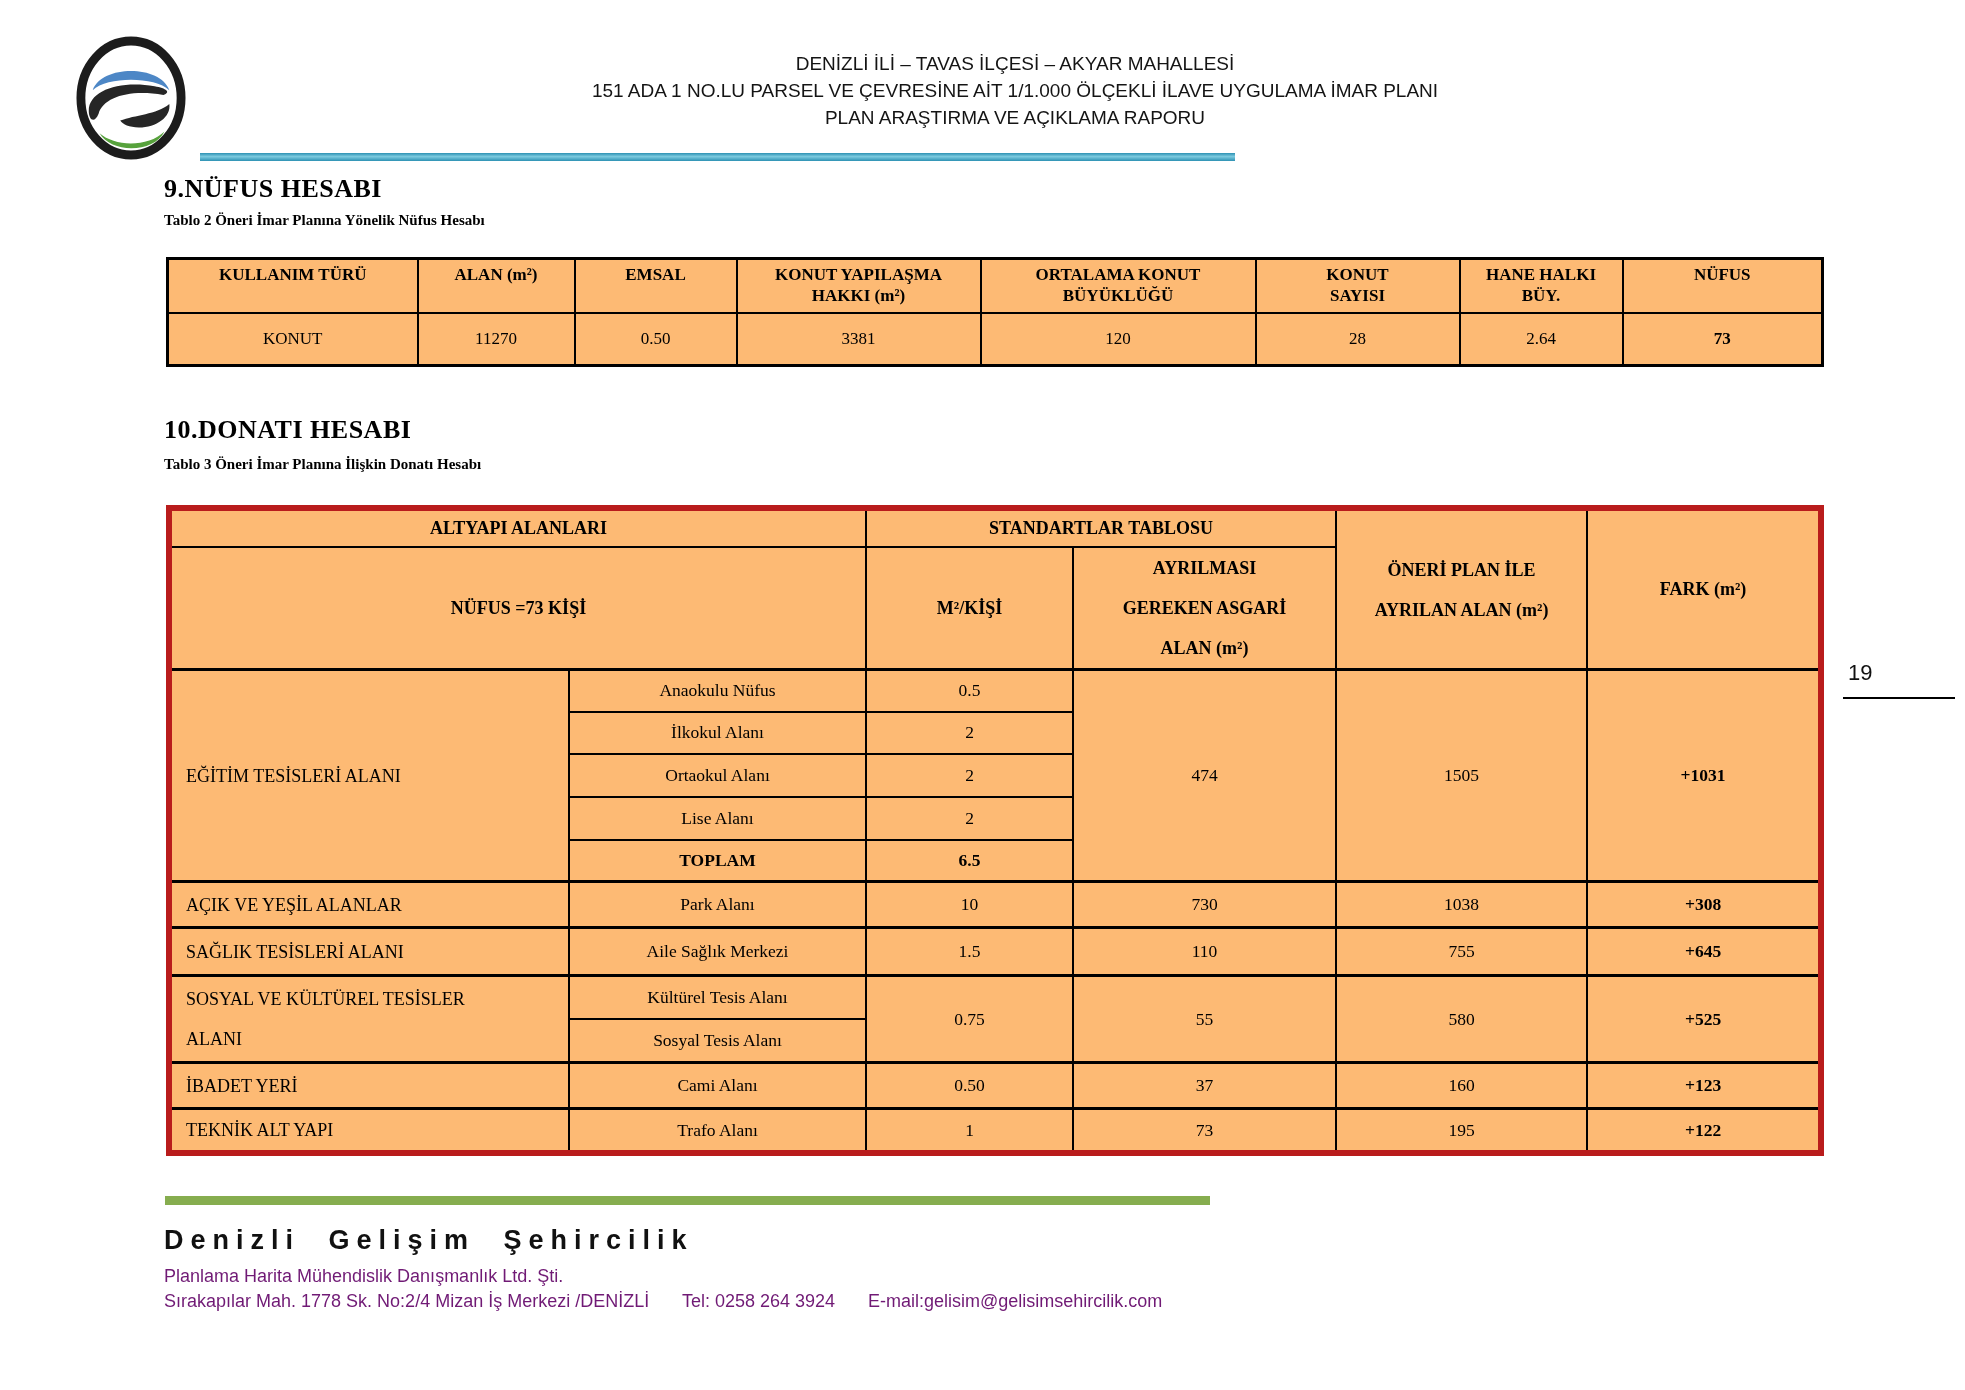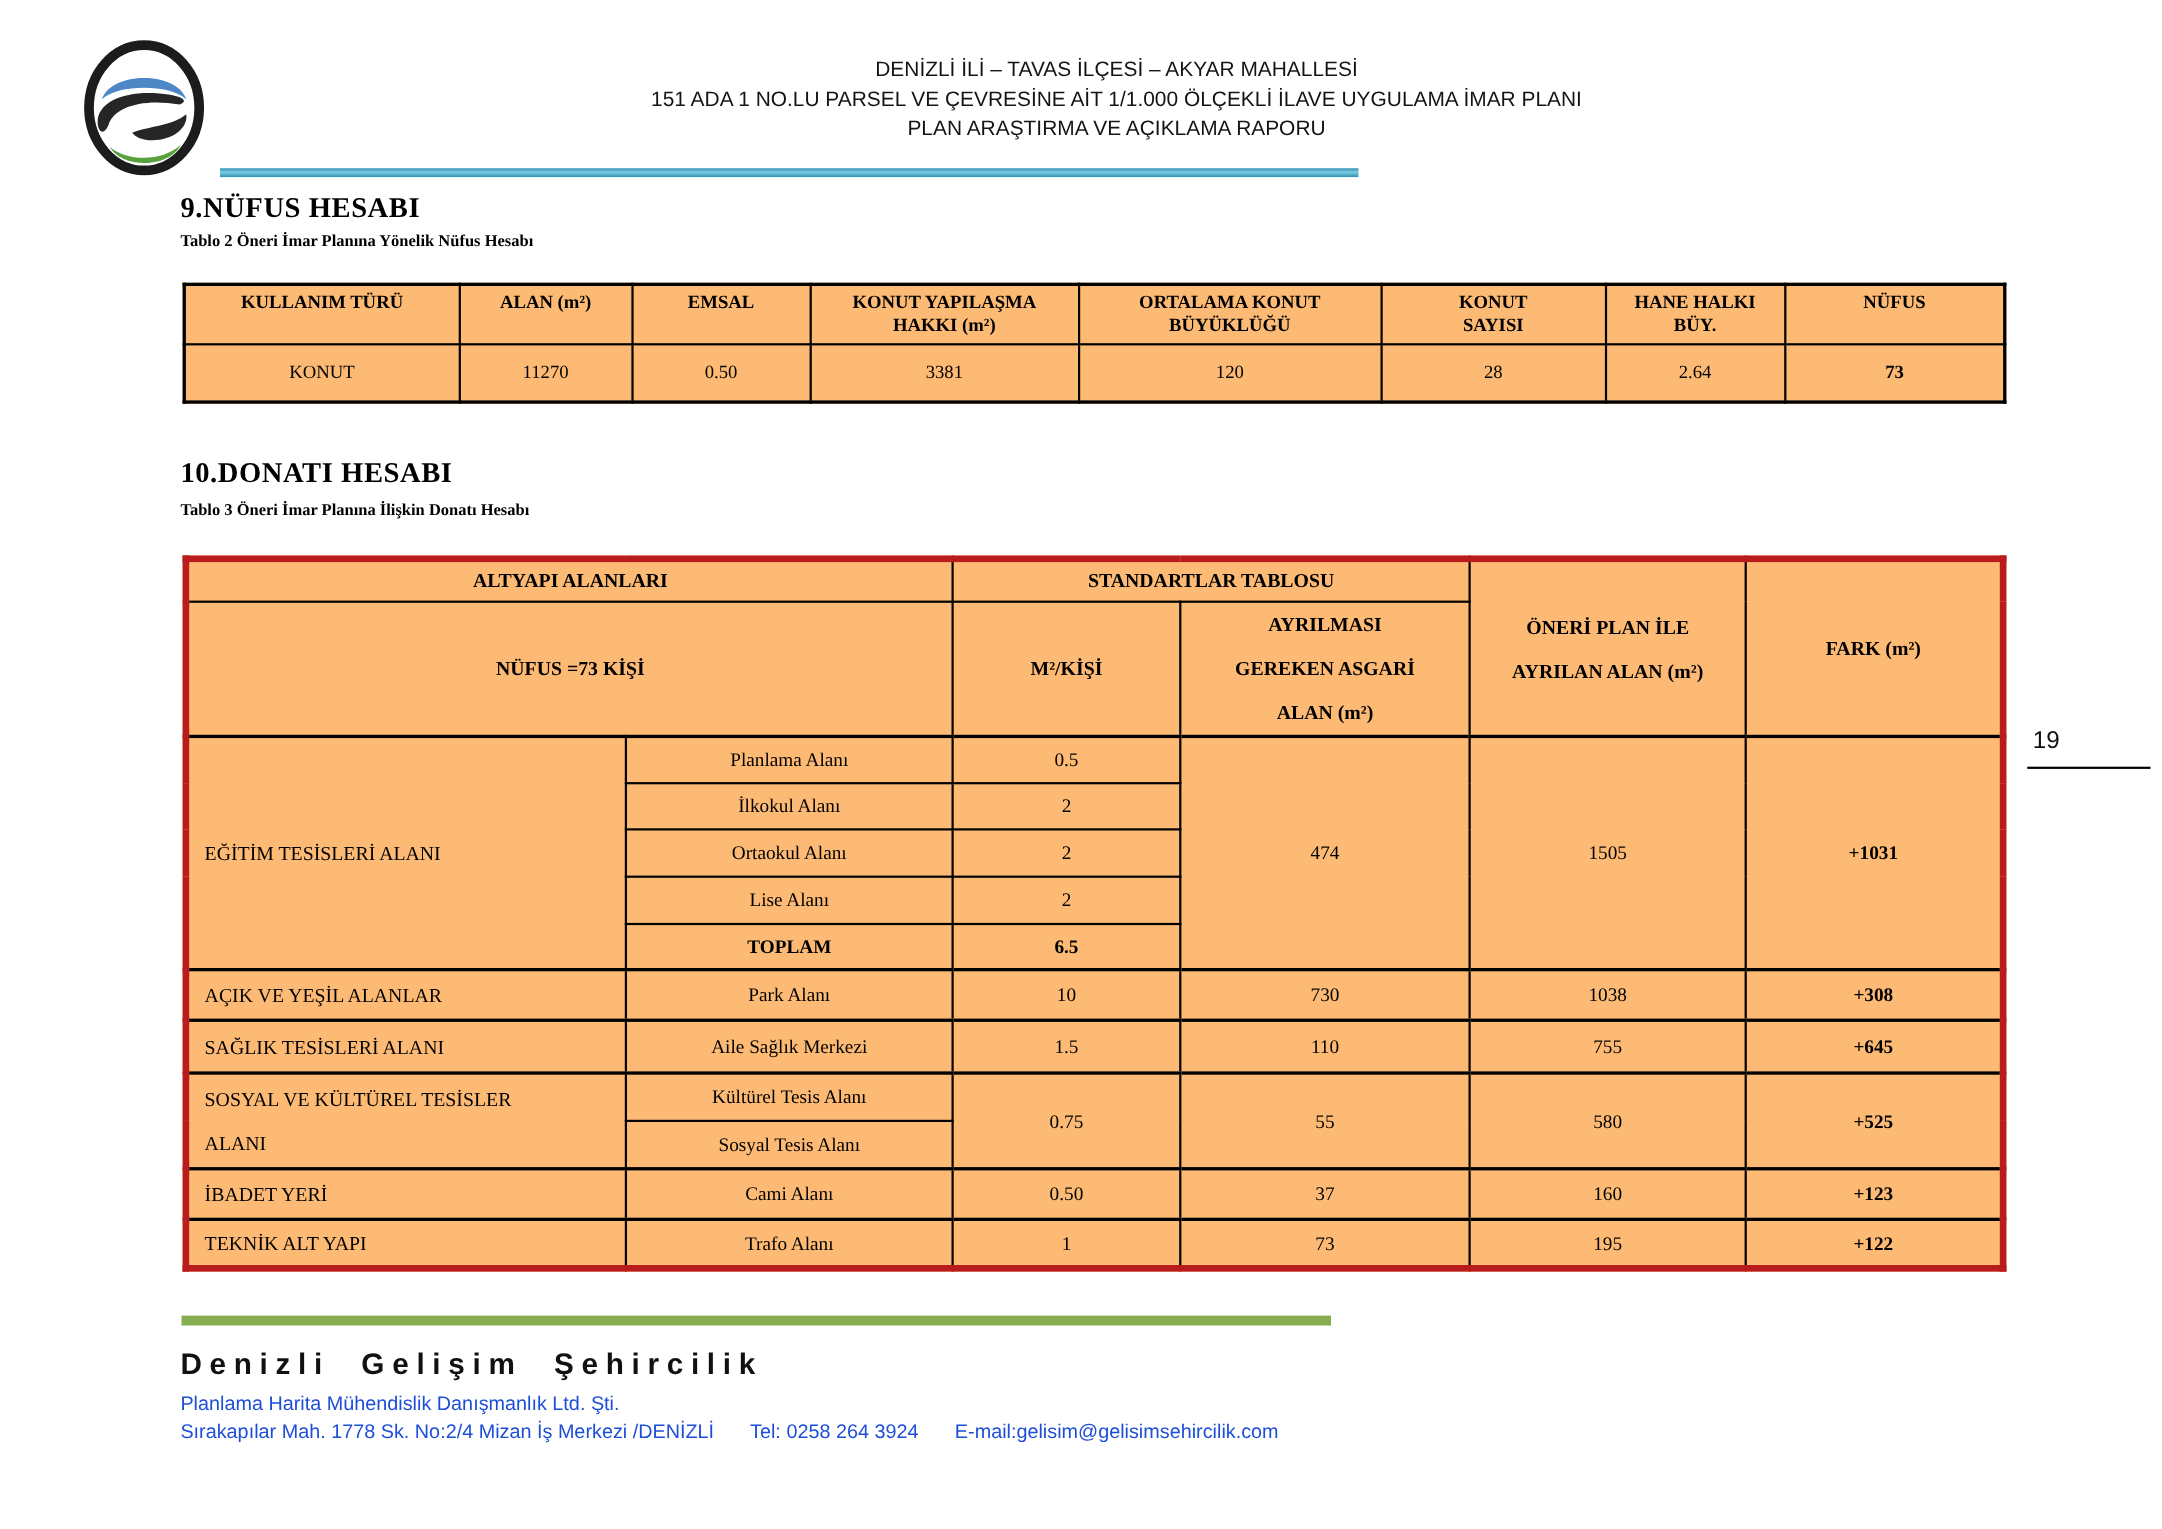--- a/index.html
+++ b/index.html
@@ -46,21 +46,21 @@
 
   
   .page-num{left:1848px;top:660px;font-family:"Liberation Sans",sans-serif;
             font-size:22px;color:#111;}
   .page-num-rule{left:1843px;top:697px;width:112px;height:2px;background:#000;}
 
   
   .green-rule{left:165px;top:1196px;width:1045px;height:9px;background:#86ad4f;}
   .f-company{left:164px;top:1225px;font-family:"Liberation Sans",sans-serif;
              font-weight:bold;font-size:27px;letter-spacing:7px;word-spacing:14px;color:#111;}
-  .f-line{font-family:"Liberation Sans",sans-serif;font-size:18px;color:#1d4ed8;}
+  .f-line{font-family:"Liberation Sans",sans-serif;font-size:18px;color:#701a75;}
   .f-line1{left:164px;top:1266px;}
   .f-line2{left:164px;top:1291px;}
   .f-line2 span{margin-right:28px;}
 </style>
 </head>
 <body>
 
 <div class="page">
 
   <div class="abs logo">
@@ -169,21 +169,21 @@
       <th class="th-sub hb">M²/KİŞİ</th>
       <th class="th-sub hb mline">
         <div>AYRILMASI</div>
         <div>GEREKEN ASGARİ</div>
         <div>ALAN (m²)</div>
       </th>
     </tr>
 
     <tr style="height:42px">
       <td class="group" rowspan="5">EĞİTİM TESİSLERİ ALANI</td>
-      <td>Planlama Alanı</td>
+      <td>Anaokulu Nüfus</td>
       <td>0.5</td>
       <td rowspan="5">474</td>
       <td rowspan="5">1505</td>
       <td rowspan="5" class="bold">+1031</td>
     </tr>
     <tr style="height:42px">
       <td>İlkokul Alanı</td>
       <td>2</td>
     </tr>
     <tr style="height:43px">

